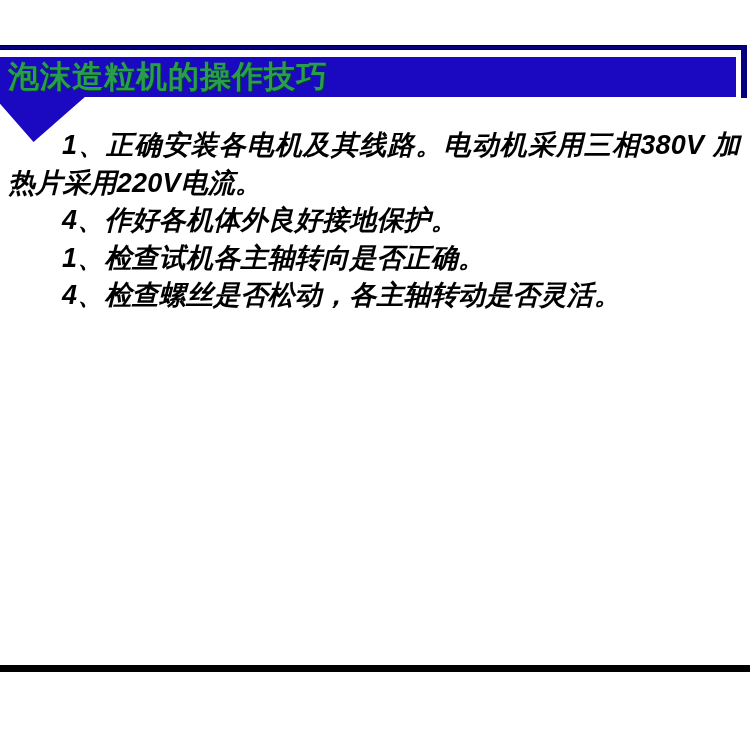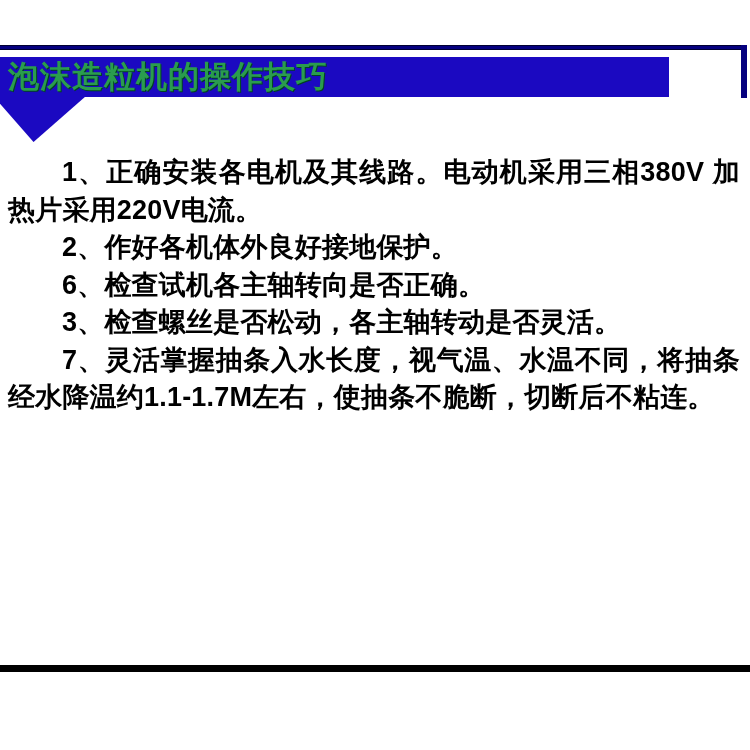--- a/index.html
+++ b/index.html
@@ -21,41 +21,42 @@
   .header-top-rule{
     position:absolute;left:0;top:45px;width:747px;height:5px;
     background:var(--rule-navy);
     border-top:1px solid #000033;border-bottom:1px solid #000033;
   }
   .header-right-edge{
     position:absolute;left:741px;top:45px;width:6px;height:53px;
     background:var(--rule-navy);
   }
   .header-bar{
-    position:absolute;left:0;top:57px;width:669px;height:40px;
+    position:absolute;left:0;top:57px;width:736px;height:40px;
     background:var(--bar-blue);
     display:flex;align-items:center;
   }
   .header-title{
     color:var(--title-green);
     font-size:31px;font-weight:700;
     padding-left:8px;letter-spacing:1px;
     text-shadow:1px 1px 0 #00441f;
     white-space:nowrap;
   }
   .header-pointer{
     position:absolute;left:0;top:96px;width:86px;height:46px;
     background:var(--bar-blue);
     clip-path:polygon(0 0,100% 0,39% 100%,0 17%);
   }
 
   
   .content{
-    position:absolute;left:8px;top:154px;width:732px;
+    position:absolute;left:8px;top:127px;width:732px;
     color:#000;
+    font-style:italic;
   }
   .content p{
     font-size:27px;line-height:37.5px;font-weight:700;
     text-indent:2em;
     text-align:justify;
     letter-spacing:0.2px;
   }
 
   
   .bottom-rule{
@@ -72,21 +73,20 @@
   <div class="header-right-edge"></div>
 
   <div class="header-bar">
     <span class="header-title">泡沫造粒机的操作技巧</span>
   </div>
 
   <div class="header-pointer"></div>
 
   <div class="content">
     <p>1、正确安装各电机及其线路。电动机采用三相380V 加热片采用220V电流。</p>
-    <p>2、作好各机体外良好接地保护。</p>
-    <p>6、检查试机各主轴转向是否正确。</p>
-    <p>3、检查螺丝是否松动，各主轴转动是否灵活。</p>
-    <p>7、灵活掌握抽条入水长度，视气温、水温不同，将抽条经水降温约1.1-1.7M左右，使抽条不脆断，切断后不粘连。</p>
+    <p>4、作好各机体外良好接地保护。</p>
+    <p>1、检查试机各主轴转向是否正确。</p>
+    <p>4、检查螺丝是否松动，各主轴转动是否灵活。</p>
   </div>
 
   <div class="bottom-rule"></div>
 
 </div>
 
 </body></html>

